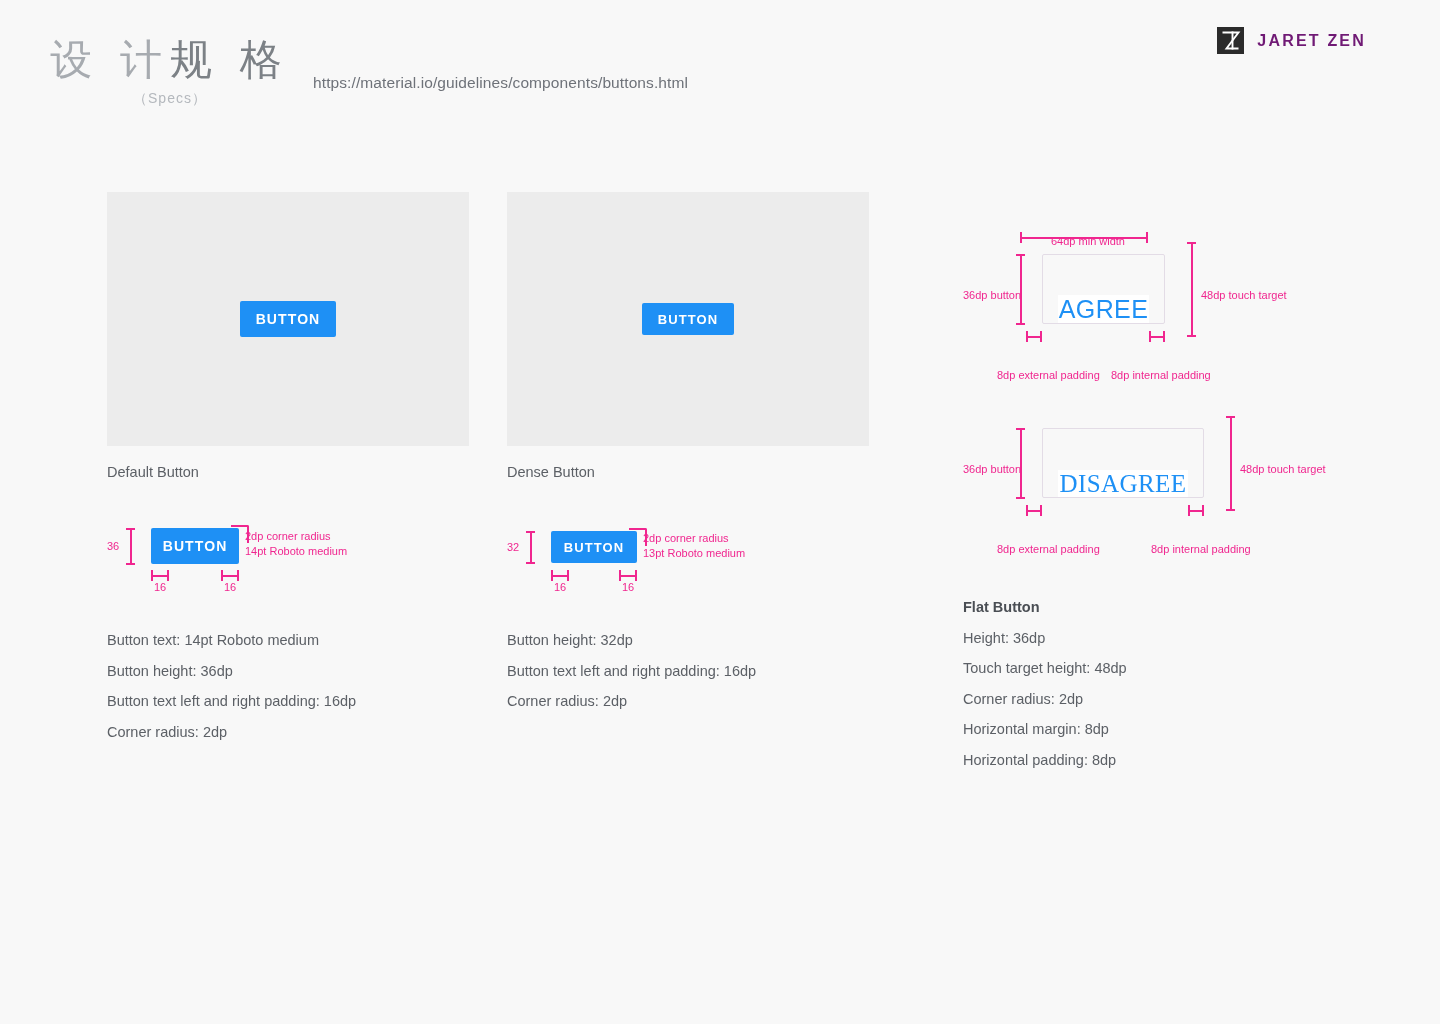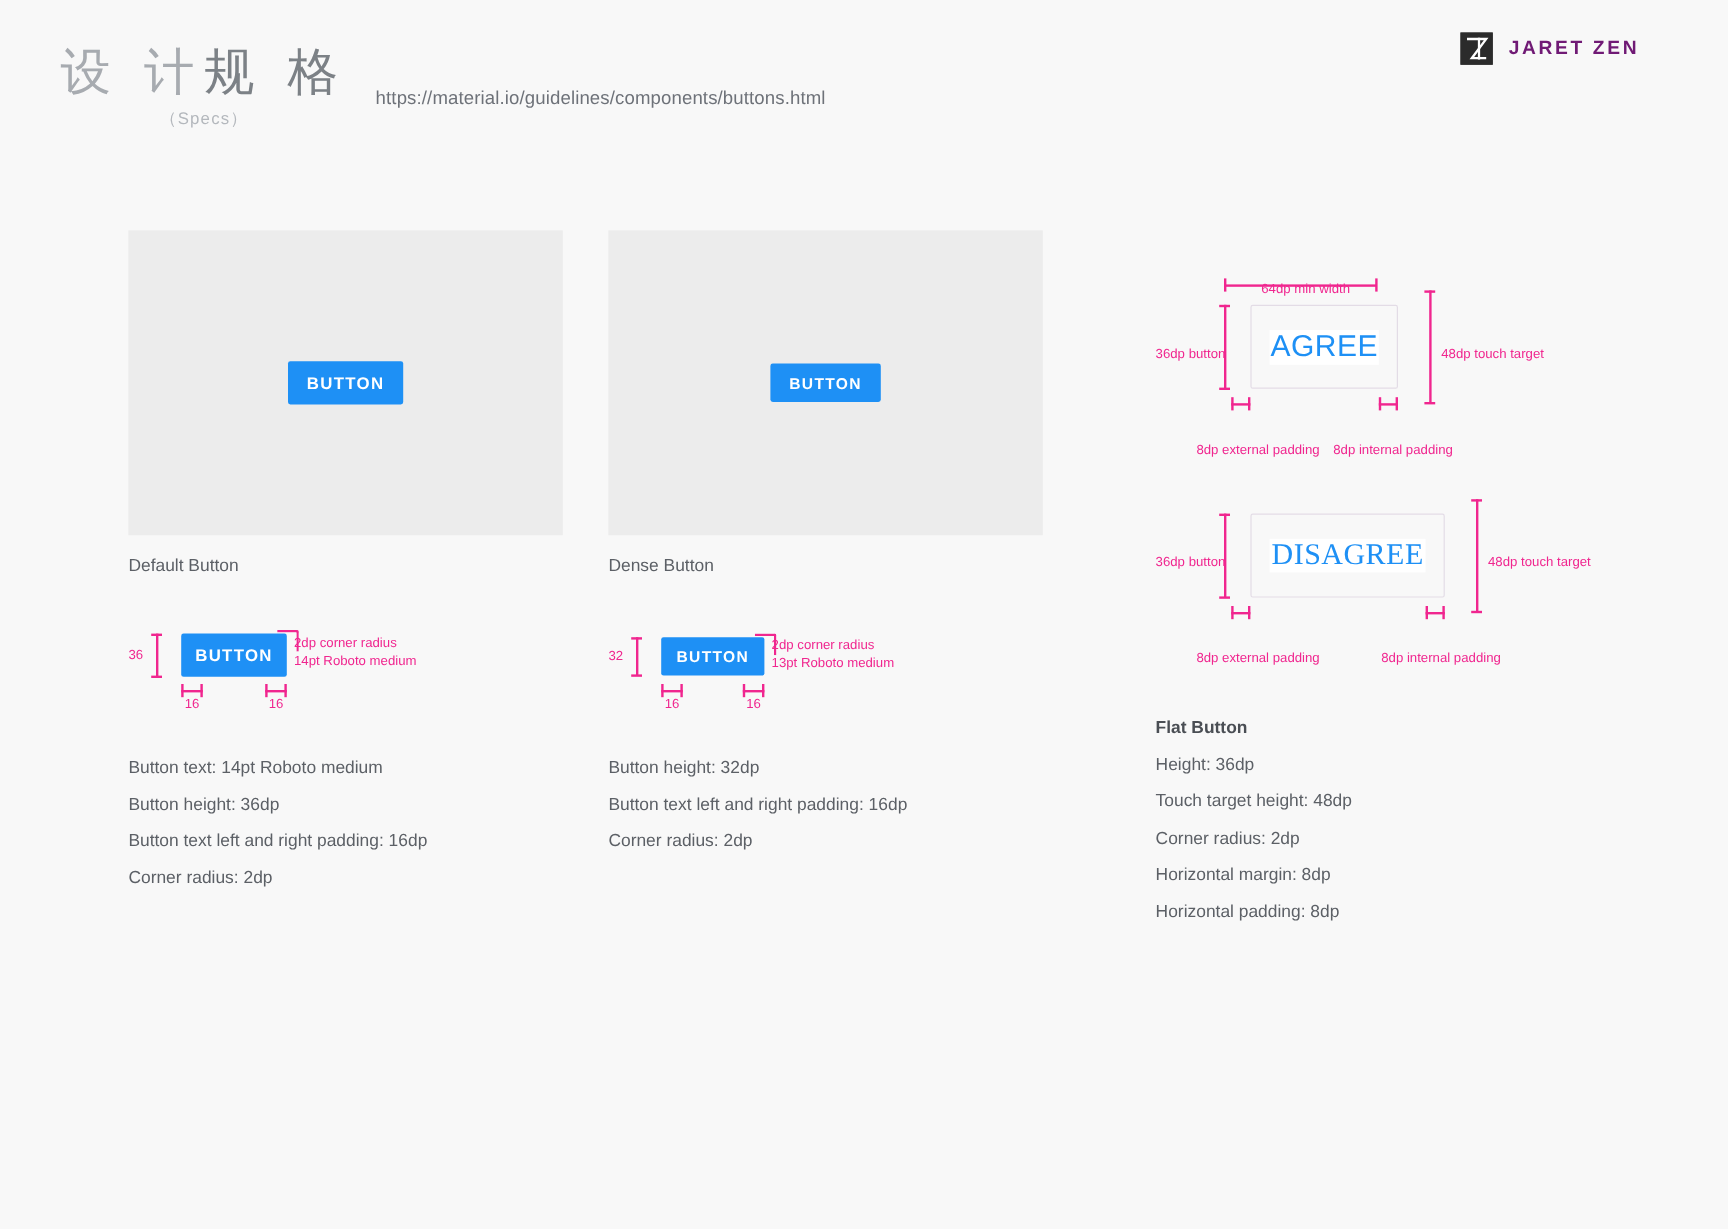--- a/index.html
+++ b/index.html
@@ -183,21 +183,21 @@
   }
 
   
   .flat-diagram {
     position: relative;
     width: 400px;
   }
   .flat-touch {
     position: absolute;
     display: flex;
-    align-items: center;
+    align-items: flex-end;
     box-sizing: border-box;
   }
   .pad-ext {
     background: #f48fc9;
   }
   .pad-int {
     background: #fbd3e8;
   }
   .flat-core {
     background: #ffffff;

